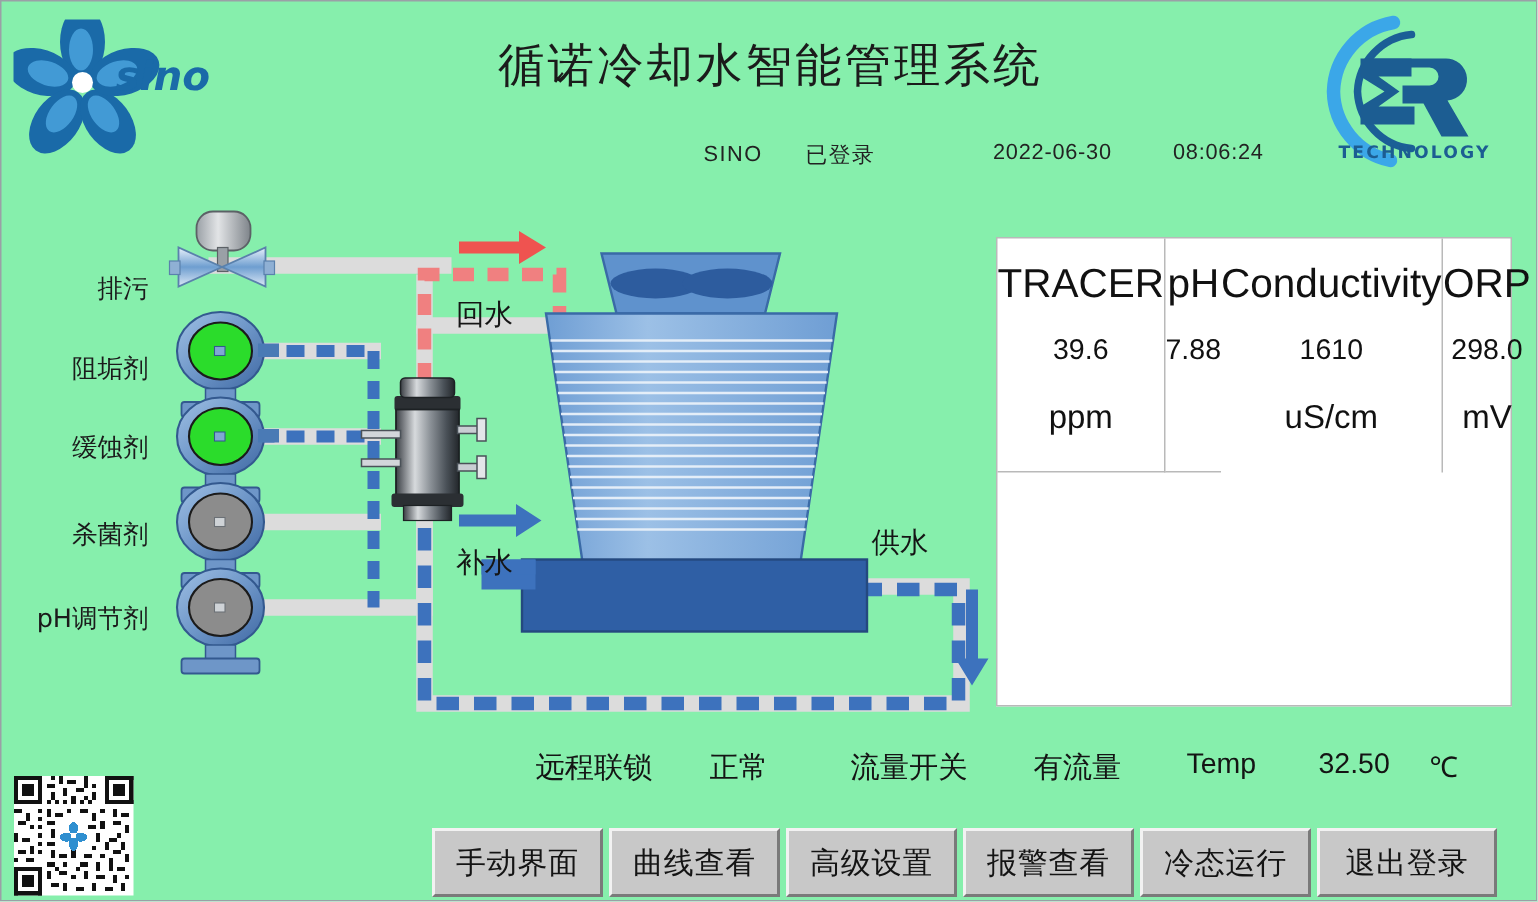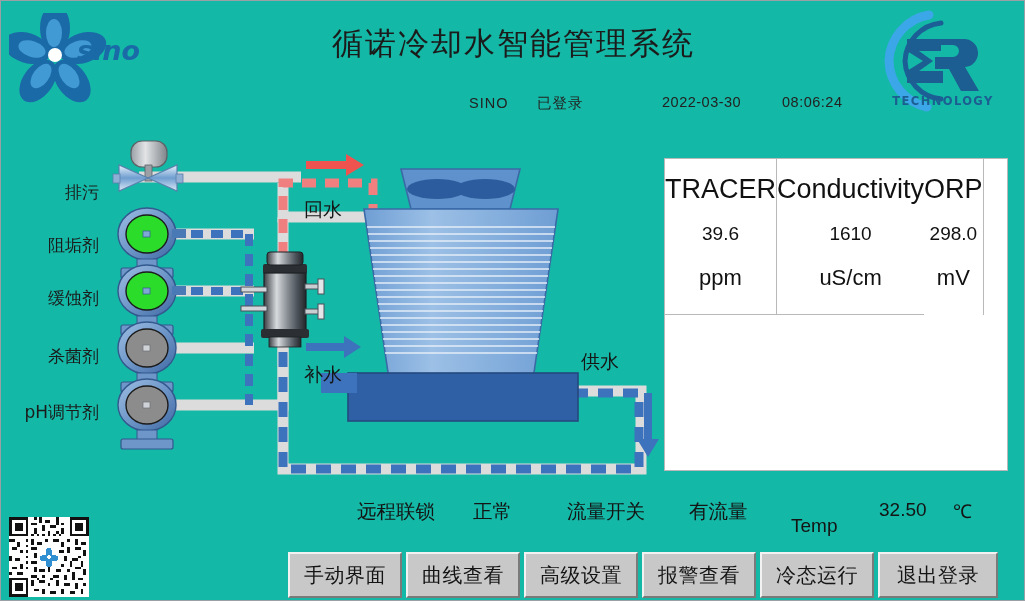--- a/index.html
+++ b/index.html
@@ -5,21 +5,21 @@
   * { box-sizing: border-box; margin: 0; padding: 0; }
   html, body {
     width: 1025px; height: 601px;
     background: #ffffff;
     font-family: "Liberation Sans", "DejaVu Sans", sans-serif;
     overflow: hidden;
   }
   #app {
     position: relative;
     width: 1025px; height: 601px;
-    background: #14b8a6;
+    background: #86efac;
     border: 1px solid #9aa0a6;
   }
 
   
   #header { position:absolute; left:0; top:0; width:1023px; height:120px; }
 
   .sino-logo { position:absolute; left:8px; top:12px; width:150px; height:92px; }
   .sino-logo svg { display:block; }
 
   .threer-logo { position:absolute; left:866px; top:6px; width:152px; height:108px; }
@@ -74,21 +74,21 @@
   .cell-unit  { font-size:22px; color:#111; font-family:"Liberation Sans",sans-serif; }
 
   
   #statusbar { position:absolute; left:350px; top:495px; width:660px; height:34px; }
   .st { position:absolute; font-size:19.5px; color:#141414; white-space:nowrap;
         font-family:"DejaVu Sans","Liberation Sans",sans-serif; }
   #st-remote-label { left:6px;   top:2px; }
   #st-remote-value { left:122px; top:2px; }
   #st-flow-label   { left:216px; top:2px; }
   #st-flow-value   { left:338px; top:2px; }
-  #st-temp-label   { left:440px; top:3px; font-family:"Liberation Sans",sans-serif; font-size:19px;margin-top:16px;}
+  #st-temp-label   { left:440px; top:3px; font-family:"Liberation Sans",sans-serif; font-size:19px;}
   #st-temp-value   { left:528px; top:3px; font-family:"Liberation Sans",sans-serif; font-size:19px;}
   #st-temp-unit    { left:602px; top:2px; font-family:"Liberation Sans",sans-serif; font-size:19px;}
 
   
   #buttonbar {
     position:absolute; left:287px; top:551px;
     display:flex; gap:4px;
   }
   .navbtn {
     width:114px; height:46px;
@@ -151,21 +151,21 @@
           <path d="M40 32 h34 v12 h-22 l14 10 -14 10 h24 v12 h-36 v-12 l16 -10 -16 -10 z"></path>
         </g>
         <text x="76" y="98" text-anchor="middle" font-family="DejaVu Sans, sans-serif" font-size="11.5" font-weight="bold" letter-spacing="1.4" fill="#1c5d92">TECHNOLOGY</text>
       </svg>
     </div>
 
     <div id="page-title">循诺冷却水智能管理系统</div>
 
     <div class="hdr-meta" id="hdr-user">SINO</div>
     <div class="hdr-meta" id="hdr-status">已登录</div>
-    <div class="hdr-meta" id="hdr-date">2022-03-30</div>
+    <div class="hdr-meta" id="hdr-date">2022-06-30</div>
     <div class="hdr-meta" id="hdr-time">08:06:24</div>
   </div>
 
   <div class="eq-label" id="lbl-blowdown">排污</div>
   <div class="eq-label" id="lbl-antiscale">阻垢剂</div>
   <div class="eq-label" id="lbl-corrosion">缓蚀剂</div>
   <div class="eq-label" id="lbl-biocide">杀菌剂</div>
   <div class="eq-label" id="lbl-phadjust">pH调节剂</div>
 
   <div id="diagram">
@@ -342,20 +342,25 @@
       </g>
 
     </svg>
   </div>
 
   <div id="readout">
     <div class="cell">
       <div class="cell-name">TRACER</div>
       <div class="cell-value">39.6</div>
       <div class="cell-unit">ppm</div>
+    </div>
+    <div class="cell">
+      <div class="cell-name">pH</div>
+      <div class="cell-value">7.88</div>
+      <div class="cell-unit"></div>
     </div>
     <div class="cell">
       <div class="cell-name">Conductivity</div>
       <div class="cell-value">1610</div>
       <div class="cell-unit">uS/cm</div>
     </div>
     <div class="cell">
       <div class="cell-name">ORP</div>
       <div class="cell-value">298.0</div>
       <div class="cell-unit">mV</div>

